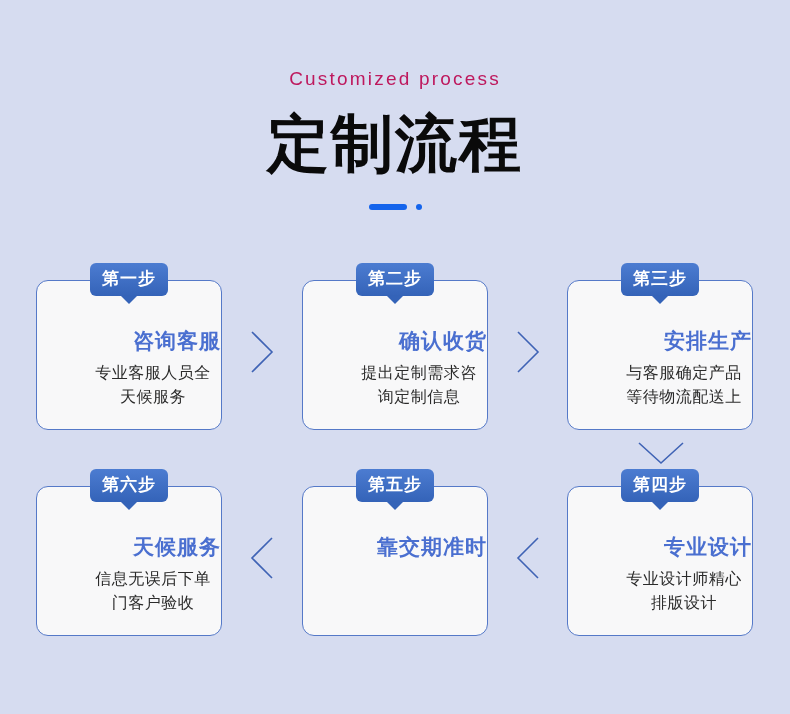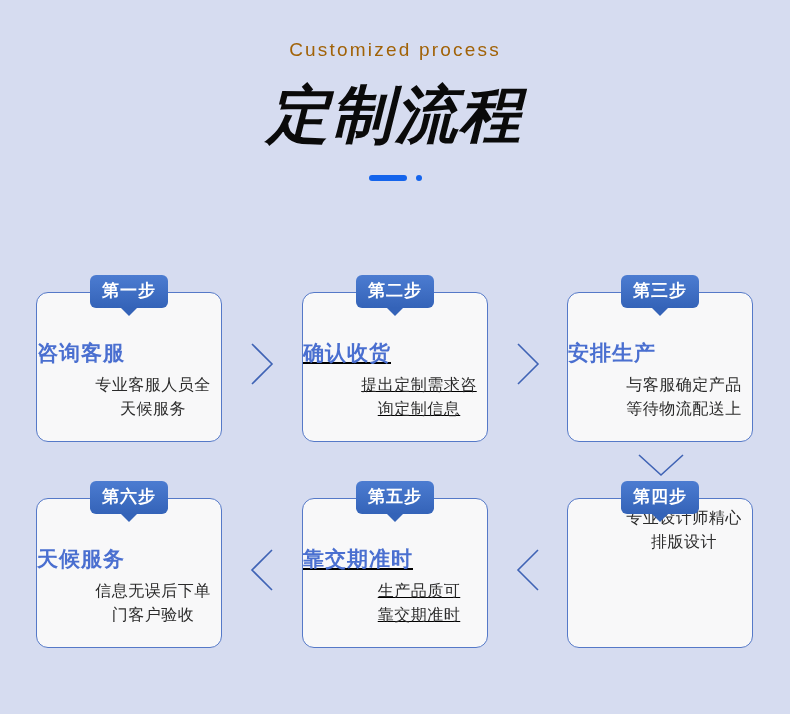--- a/index.html
+++ b/index.html
@@ -17,36 +17,35 @@
 
   
   .header {
     position: absolute;
     top: 0;
     left: 0;
     width: 790px;
     text-align: center;
   }
   .eyebrow {
-    margin-top: 37px;
+    margin-top: 66px;
     font-size: 19px;
     letter-spacing: 2.2px;
-    color: #a16207;
+    color: #be185d;
     font-weight: 400;
     line-height: 26px;
   }
   .main-title {
     margin-top: 14px;
     font-size: 62px;
     font-weight: 700;
     color: #0a0a0a;
     letter-spacing: 2px;
     line-height: 76px;
     font-family: "DejaVu Sans", "Liberation Sans", sans-serif;
-    font-style: italic;
   }
   .divider {
     margin-top: 20px;
     height: 10px;
     display: flex;
     align-items: center;
     justify-content: center;
     gap: 9px;
   }
   .divider .bar {
@@ -61,41 +60,41 @@
     height: 6px;
     border-radius: 50%;
     background: #1464ec;
     display: block;
   }
 
   
   .flow {
     position: absolute;
     left: 0;
-    top: 262px;
+    top: 250px;
     width: 730px;
   }
   .row {
     position: relative;
     height: 180px;
   }
   .row2 { margin-top: 26px; }
 
   .card {
     position: absolute;
     width: 186px;
     height: 150px;
     top: 30px;
     background: #f8f8f9;
     border: 1px solid #5579c8;
     border-radius: 12px;
     box-sizing: border-box;
   }
   .card.c1 { left: 36px; }
-  .card.c2 { left: 302px; text-decoration: underline; }
+  .card.c2 { left: 302px; }
   .card.c3 { left: 567px; }
 
   .badge {
     position: absolute;
     top: -18px;
     left: 50%;
     transform: translateX(-50%);
     background: linear-gradient(180deg, #4c7cd1 0%, #3463b8 100%);
     color: #ffffff;
     font-size: 17px;
@@ -114,21 +113,21 @@
     transform: translateX(-50%);
     width: 0;
     height: 0;
     border-left: 9px solid transparent;
     border-right: 9px solid transparent;
     border-top: 9px solid #3463b8;
   }
 
   .card-title {
     margin-top: 47px;
-    text-align: left;
+    text-align: right;
     font-size: 21px;
     font-weight: 700;
     color: #4a6fd0;
     letter-spacing: 1px;
     line-height: 26px;
   }
   .card-desc {
     margin-top: 7px;
     text-align: center;
     font-size: 16px;
@@ -226,30 +225,29 @@
 
     <div class="chev chev-l1">
       <svg width="34" height="48" viewBox="0 0 34 48" fill="none">
         <path d="M27 4 L7 24 L27 44" stroke="#3f63b5" stroke-width="1.6" fill="none"></path>
       </svg>
     </div>
 
     <div class="card c2">
       <div class="badge">第五步</div>
       <div class="card-title">靠交期准时</div>
-      <div class="card-desc">生产品质可
-靠交期准时</div>
     </div>
 
     <div class="chev chev-l2">
       <svg width="34" height="48" viewBox="0 0 34 48" fill="none">
         <path d="M27 4 L7 24 L27 44" stroke="#3f63b5" stroke-width="1.6" fill="none"></path>
       </svg>
     </div>
 
     <div class="card c3">
       <div class="badge">第四步</div>
+      <div class="card-title">专业设计</div>
       <div class="card-desc">专业设计师精心
 排版设计</div>
     </div>
   </div>
 
 </div>
 
 </body></html>

